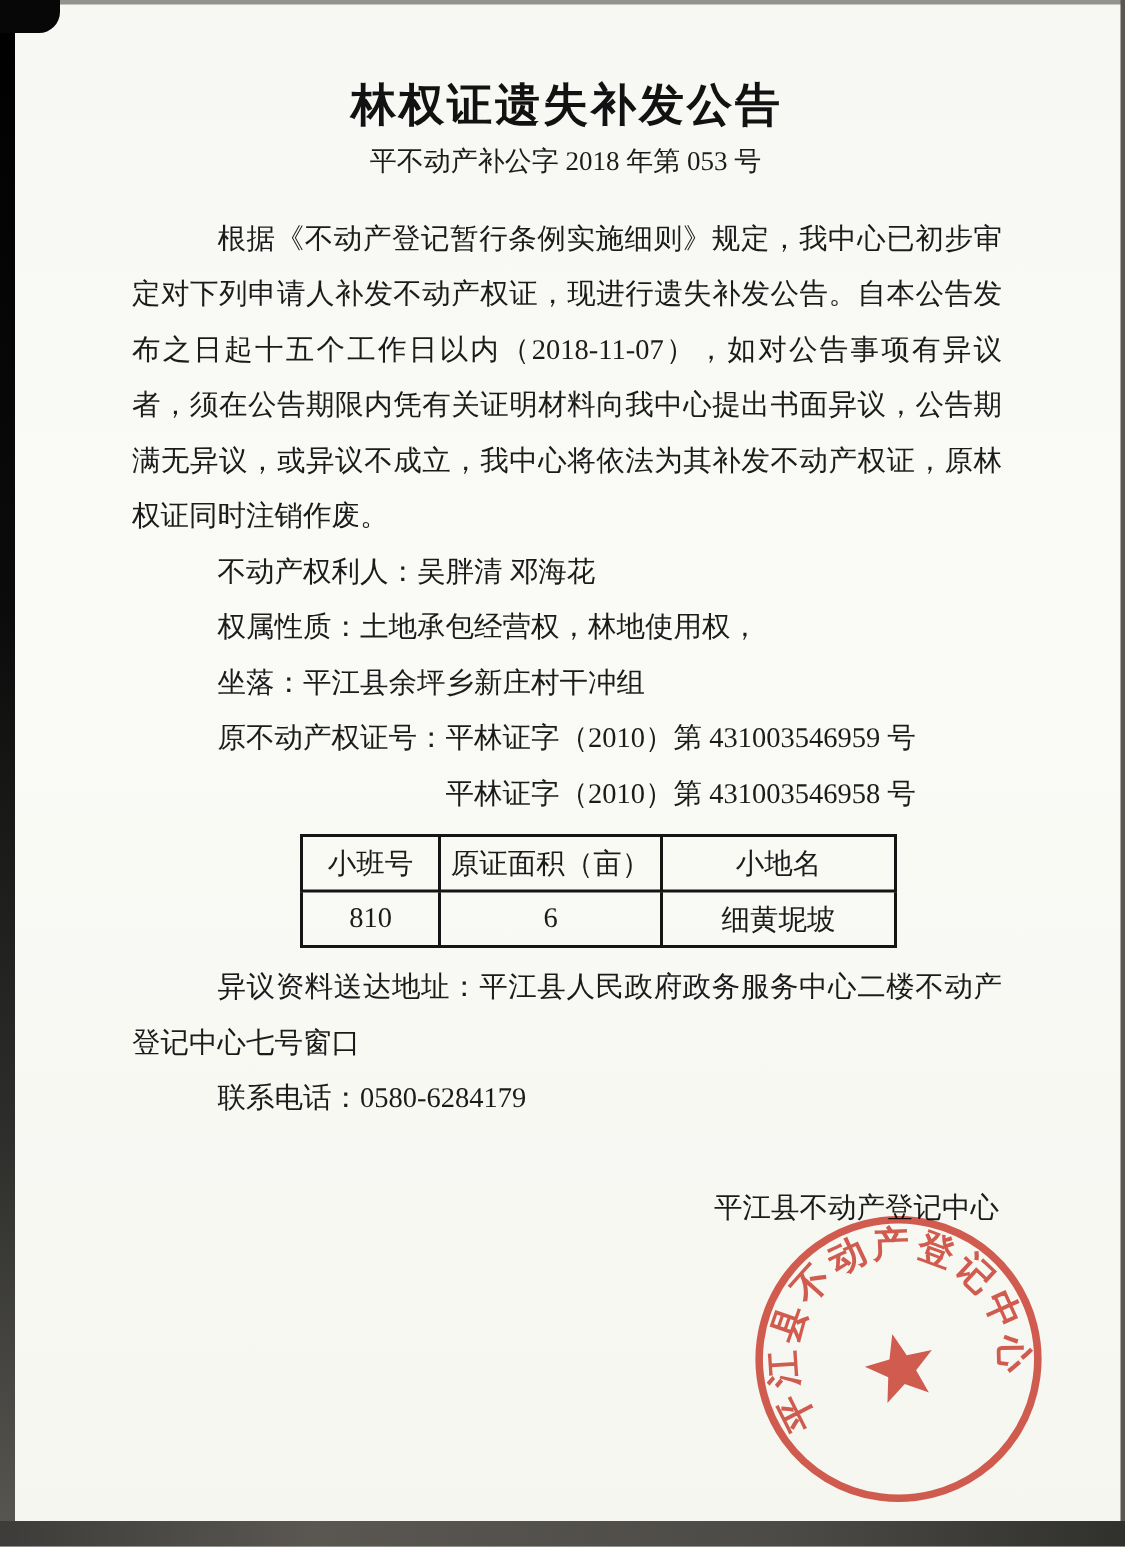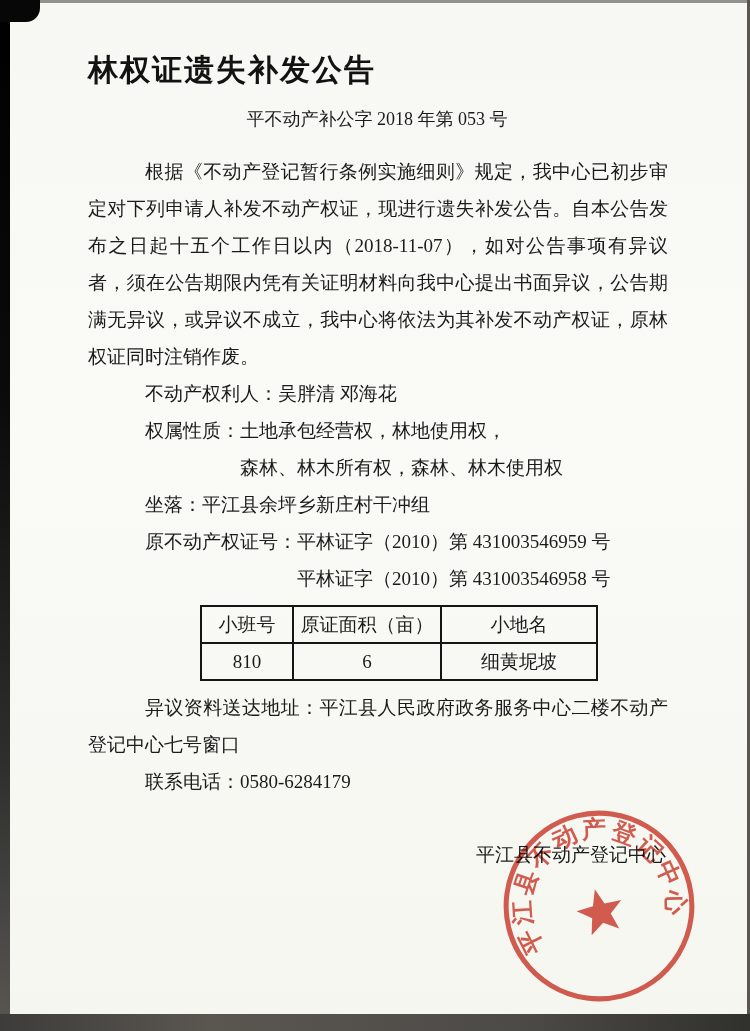--- a/index.html
+++ b/index.html
@@ -11,21 +11,21 @@
   
   .edge-left{position:absolute;left:0;top:0;width:10px;height:1014px;
     background:linear-gradient(180deg,#000 0%,#0b0b0b 40%,#2e2e2c 75%,#565550 100%);}
   .edge-top{position:absolute;left:0;top:0;width:100%;height:3px;background:#93928c;}
   .edge-corner{position:absolute;left:0;top:0;width:40px;height:22px;background:#070707;border-bottom-right-radius:14px;}
   .edge-right{position:absolute;right:0;top:0;width:3px;height:100%;background:#5a5751;}
   .edge-bottom{position:absolute;left:0;bottom:0;width:100%;height:17px;
     background:linear-gradient(90deg,#3d3c3a,#5a5751 28%,#4c4a47 70%,#30302d);}
   
   .page{position:absolute;left:88px;top:0;width:580px;}
-  .title{margin:50px 0 16px;text-align:left;font-size:30px;font-weight:bold;letter-spacing:2px;
+  .title{margin:50px 0 4px;text-align:center;font-size:30px;font-weight:bold;letter-spacing:2px;
     font-family:"Liberation Sans","DejaVu Sans",sans-serif;color:#121212;}
   .doc-number{margin-top:0;text-align:center;font-size:18px;font-weight:normal;padding-right:2px;}
   .para{margin:22px 0 0;font-size:19px;line-height:37px;text-align:justify;text-indent:3em;}
   .line{font-size:19px;line-height:37px;}
   .indent{padding-left:3em;font-family:Liberation Serif, serif;}
   .indent-deep{padding-left:8em;}
   .indent-cert{padding-left:11em;}
   table.plots{border-collapse:collapse;margin:8px 0 0 112px;}
   .plots th,.plots td{border:2px solid #151515;font-size:19px;font-weight:normal;
     text-align:center;height:33px;background:transparent;}
@@ -54,21 +54,20 @@
   <div class="page">
 
     <h1 class="title">林权证遗失补发公告</h1>
 
     <div class="doc-number">平不动产补公字 2018 年第 053 号</div>
 
     <p class="para">根据《不动产登记暂行条例实施细则》规定，我中心已初步审定对下列申请人补发不动产权证，现进行遗失补发公告。自本公告发布之日起十五个工作日以内（2018-11-07），如对公告事项有异议者，须在公告期限内凭有关证明材料向我中心提出书面异议，公告期满无异议，或异议不成立，我中心将依法为其补发不动产权证，原林权证同时注销作废。</p>
 
     <div class="line indent">不动产权利人：吴胖清 邓海花</div>
     <div class="line indent">权属性质：土地承包经营权，林地使用权，</div>
-    <div class="line indent-deep">森林、林木所有权，森林、林木使用权</div>
     <div class="line indent">坐落：平江县余坪乡新庄村干冲组</div>
     <div class="line indent">原不动产权证号：平林证字（2010）第 431003546959 号</div>
     <div class="line indent-cert">平林证字（2010）第 431003546958 号</div>
 
     <table class="plots">
       <thead>
         <tr>
           <th class="c0">小班号</th>
           <th class="c1">原证面积（亩）</th>
           <th class="c2">小地名</th>

